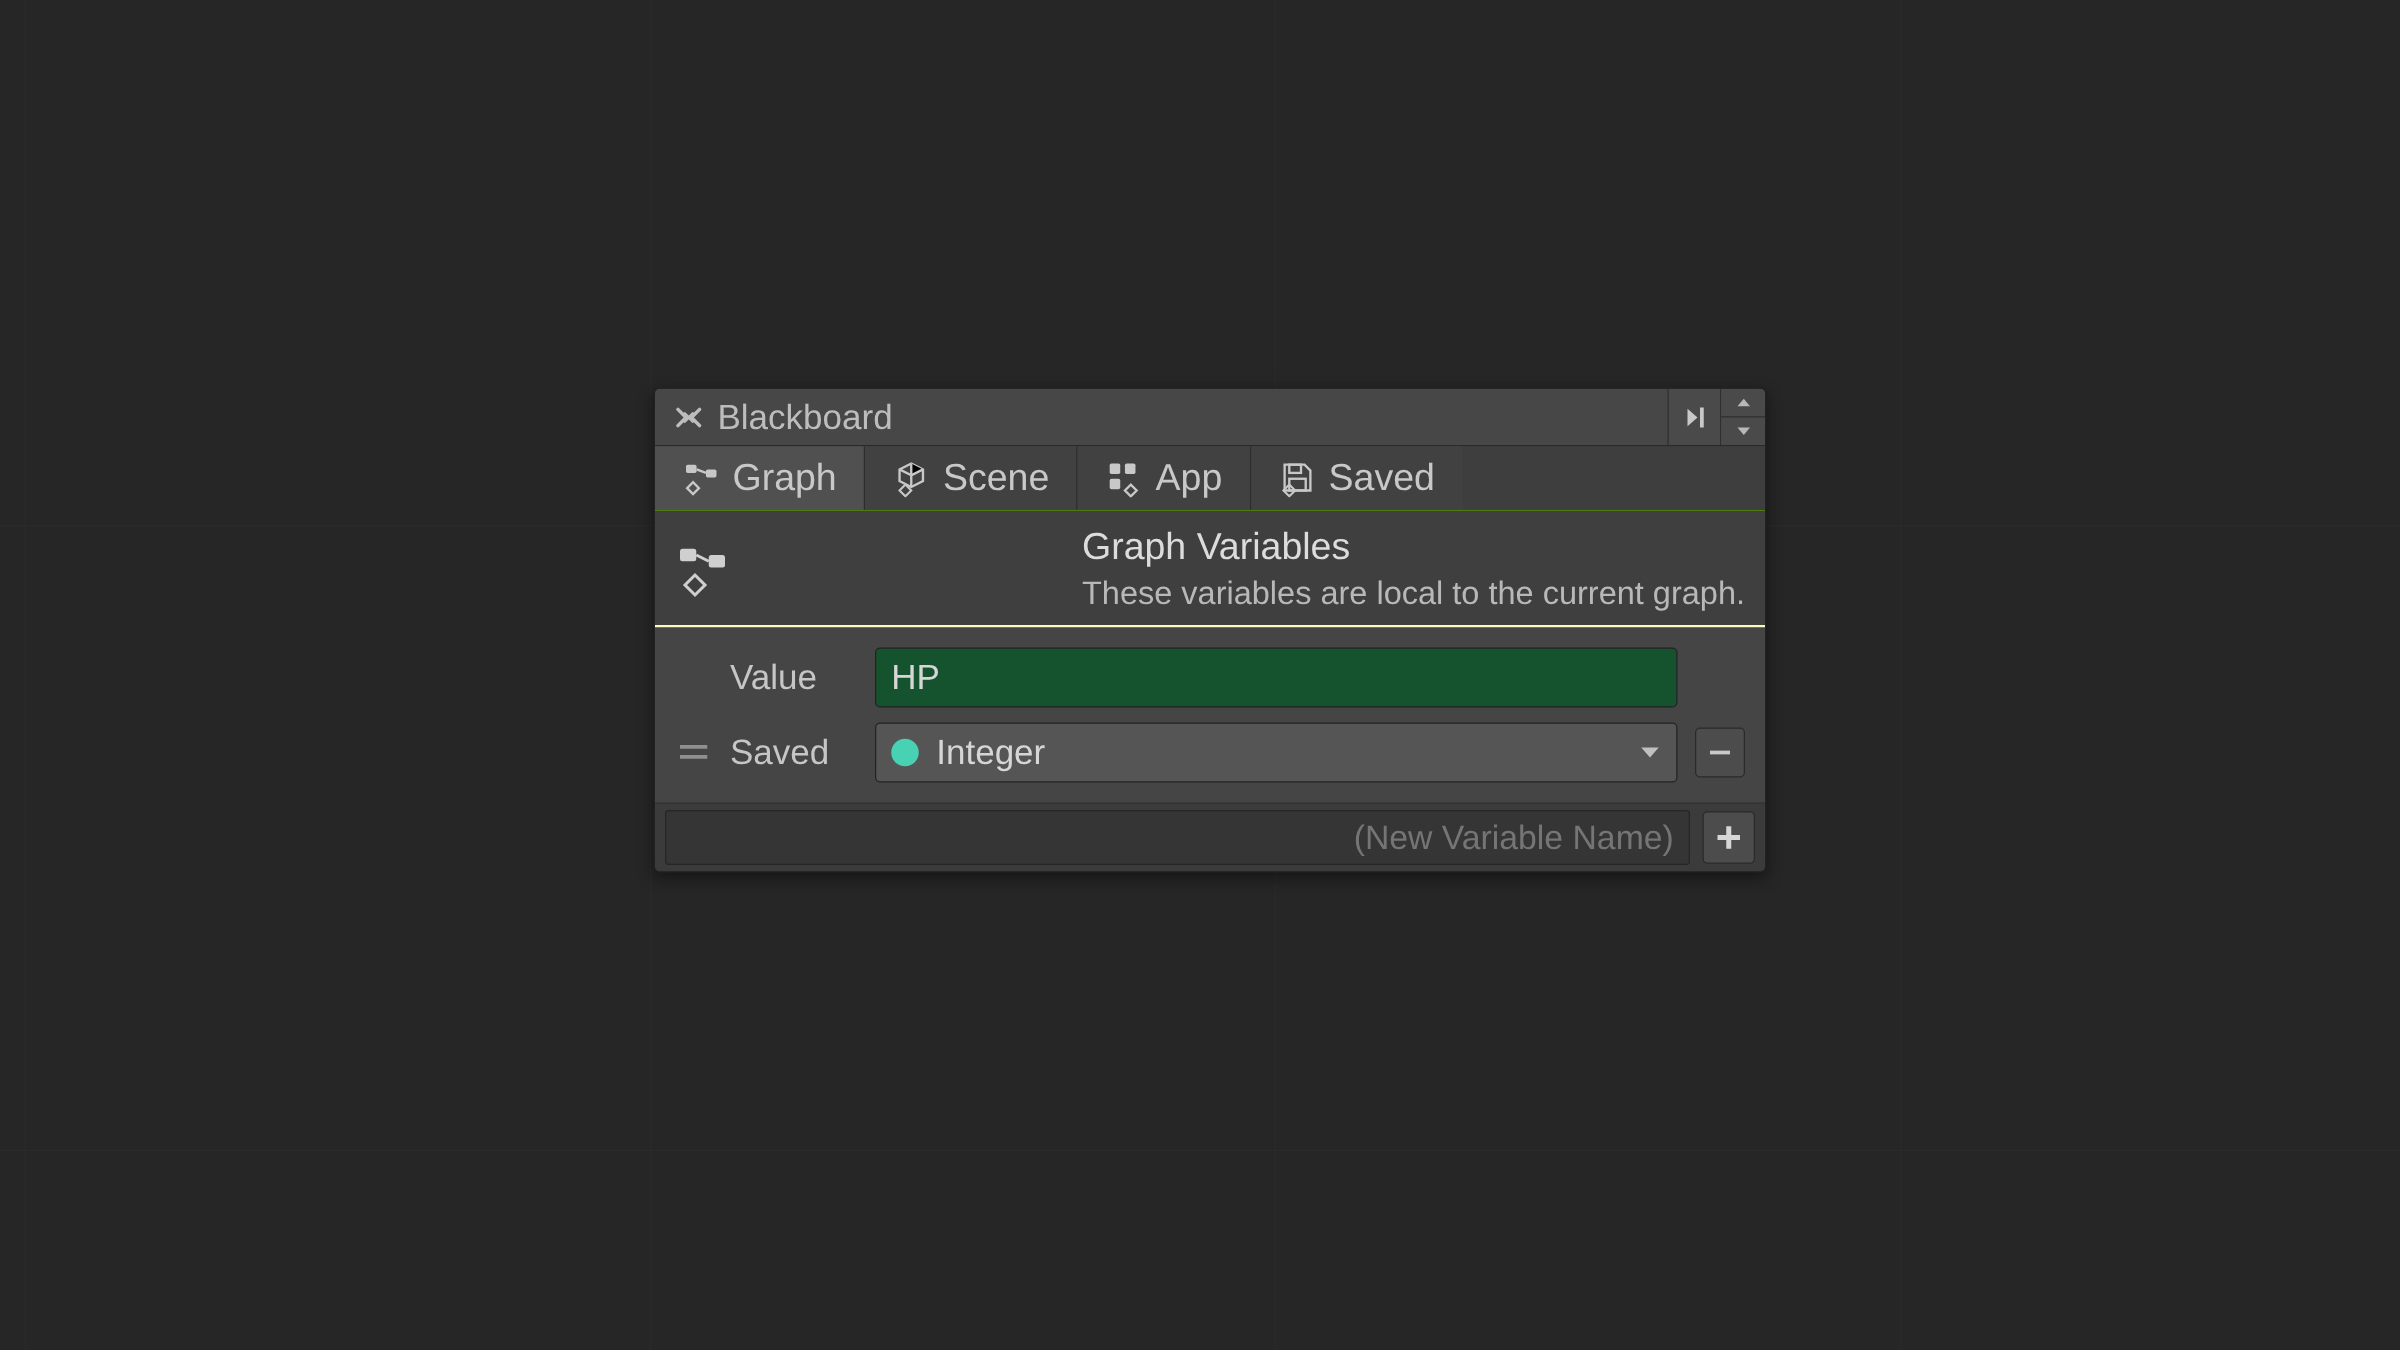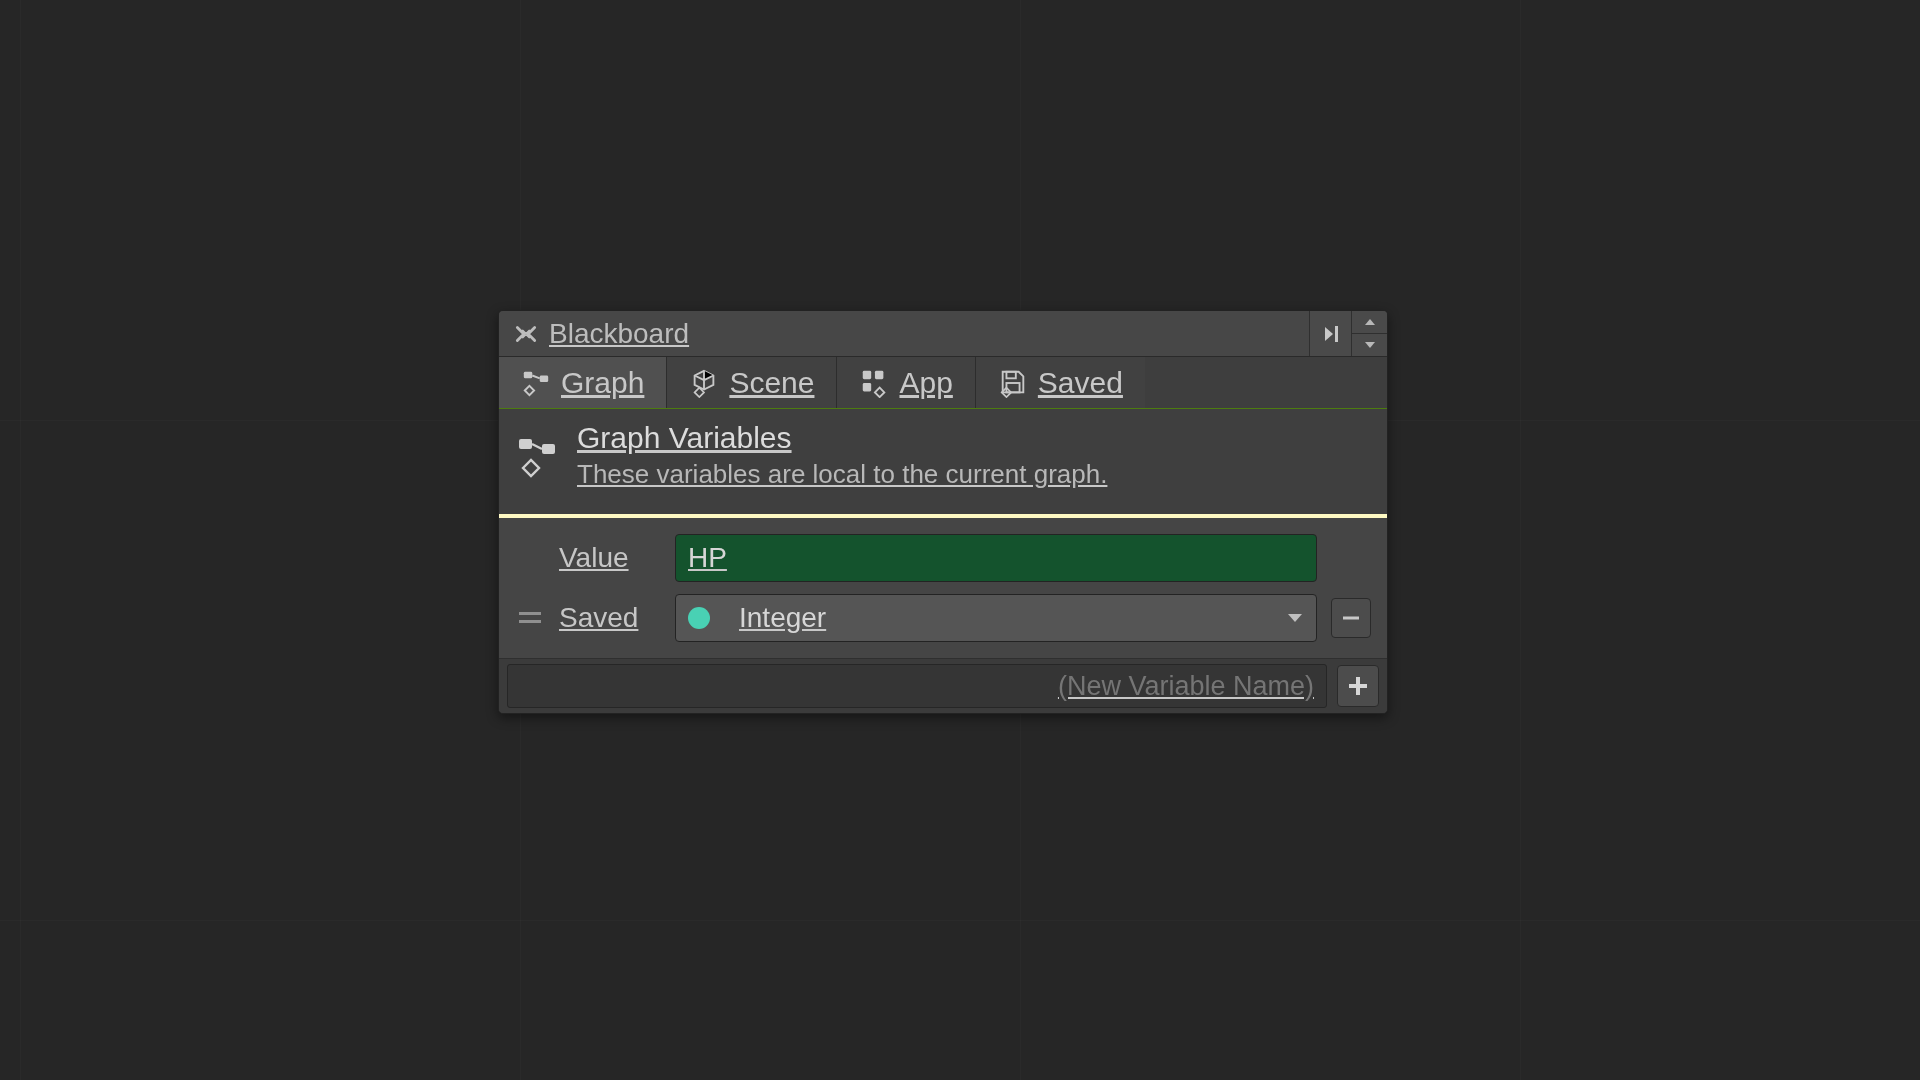--- a/index.html
+++ b/index.html
@@ -16,29 +16,28 @@
     background-image:
       linear-gradient(to right, rgba(255,255,255,0.018) 1px, transparent 1px),
       linear-gradient(to bottom, rgba(255,255,255,0.018) 1px, transparent 1px);
     background-size: 500px 500px, 500px 500px;
     background-position: 20px 0, 0 -80px;
     pointer-events: none;
   }
 
   .panel {
     position: absolute;
-    left: 498px;
+    left: 523px;
     top: 310px;
     width: 890px;
     background: #3a3a3a;
     border: 1px solid #222;
     box-shadow: 0 4px 12px rgba(0,0,0,0.45);
     border-radius: 5px;
     overflow: hidden;
-    text-decoration: underline;
   }
 
   
   .titlebar {
     display: flex;
     align-items: stretch;
     height: 46px;
     background: #474747;
     border-bottom: 1px solid #2a2a2a;
   }
@@ -85,23 +84,24 @@
   }
   .tab:last-child { border-right: none; }
   .tab.active {
     background: #505050;
   }
   .tab .tab-icon { display:flex; align-items:center; }
 
   
   .section-header {
     display: flex; align-items: center; gap: 18px;
-    padding: 12px 16px 24px 16px;
+    padding: 12px 16px 10px 16px;
     background: #3f3f3f;
-    border-bottom: 4px solid #fef9c3;
+    border-bottom: 2px solid #fef9c3;
+    justify-content: space-between;
   }
   .section-header .sh-icon { width: 44px; display:flex; align-items:center; justify-content:center; }
   .section-header .sh-text { display:flex; flex-direction:column; gap:4px; }
   .section-header .sh-title { font-size: 30px; color: #dcdcdc; }
   .section-header .sh-desc  { font-size: 26px; color: #b8b8b8; }
 
   
   .var-block {
     background: #454545;
     padding: 10px 10px 10px 10px;
@@ -125,21 +125,21 @@
     border-radius: 4px;
     color: #d6d6d6;
     font-size: 28px;
     padding: 0 12px;
     display:flex; align-items:center;
   }
   input.text-field { outline:none; }
 
   .dropdown {
     background: #555555;
-    display: flex; gap: 29px;
+    display: flex; gap: 14px;
     cursor: pointer;
     position: relative;
   }
   .dropdown .type-dot {
     width: 22px; height: 22px; border-radius: 50%;
     background: #49d1b4;
     flex-shrink: 0;
   }
   .dropdown .dd-label { flex:1; }
   .dropdown .dd-caret { color:#c0c0c0; }

